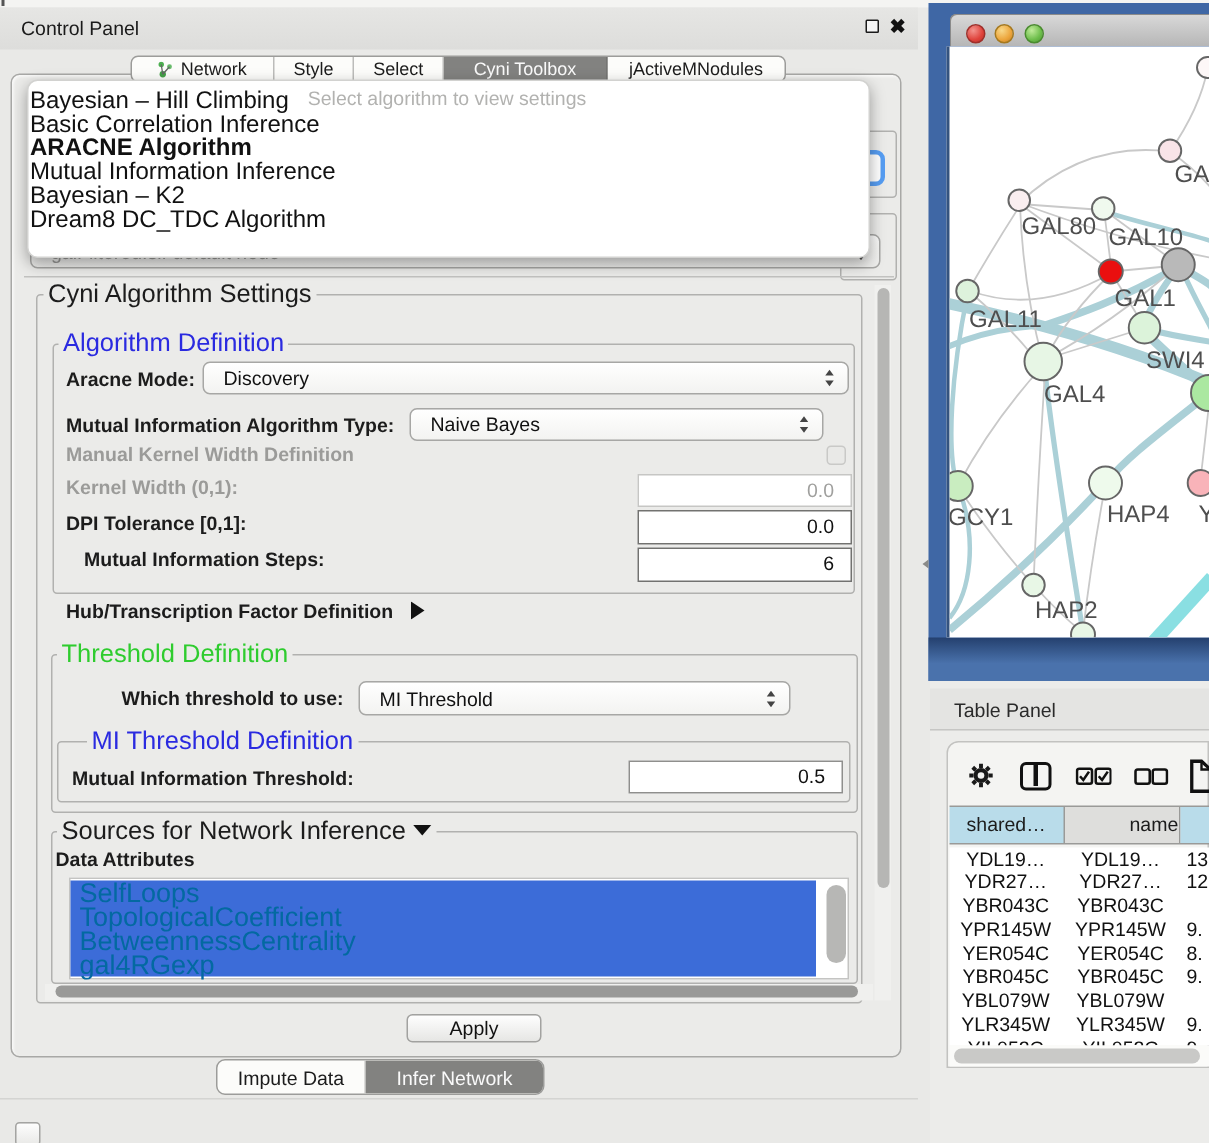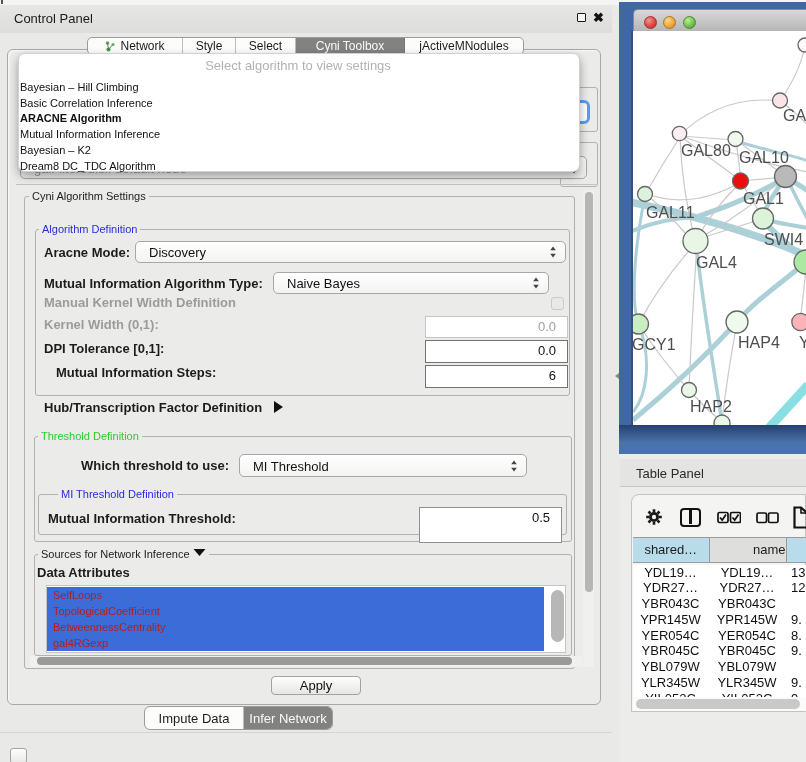--- a/index.html
+++ b/index.html
@@ -1,20 +1,20 @@
 <!DOCTYPE html>
 <html><head>
 <meta charset="utf-8">
 <style>
 html,body{margin:0;padding:0}
 body{width:806px;height:762px;position:relative;overflow:hidden;background:#e9e9e7;
   font-family:"Liberation Sans", sans-serif;}
 .ab{position:absolute}
 .gb{position:absolute;border:1px solid #b1b1af;border-radius:3px}
-.gt{position:absolute;background:#ebebe9;padding:0 3px;font-size:11px;white-space:nowrap;line-height:14px}
+.gt{position:absolute;background:#ebebe9;padding:0 3px;font-size:17px;white-space:nowrap;line-height:14px}
 .lbl{position:absolute;font-weight:bold;font-size:13px;color:#1c1c1c;white-space:nowrap;line-height:14px}
 .combo{position:absolute;background:linear-gradient(#ffffff,#f3f3f1);border:1px solid #a7a7a5;border-radius:5px;box-sizing:border-box}
 .combo .ct{position:absolute;left:13px;top:50%;transform:translateY(-50%);font-size:13px;color:#111;white-space:nowrap}
 .combo .st{position:absolute;right:9px;top:50%;transform:translateY(-50%);width:6px;height:12px}
 .inp{position:absolute;background:#fff;border:1px solid #8f8f8d;box-sizing:border-box;font-size:13px;color:#111;text-align:right;line-height:20px;padding-right:11px}
 .seg{position:absolute;display:flex;border:1px solid #9c9c9a;border-radius:5px;background:#fcfcfa;overflow:hidden}
 .seg>div{display:flex;align-items:center;justify-content:center;color:#1c1c1c;border-right:1px solid #bcbcba;white-space:nowrap}
 .seg>div:last-child{border-right:none}
 .seg>div.sel{background:#828280;color:#fafafa;border-right-color:#757573}
 </style>
@@ -106,47 +106,47 @@
   <span class="ct">MI Threshold</span>
   <svg class="st" viewBox="0 0 7 13">
       <path d="M3.5 0 L6.8 4.6 H0.2 Z" fill="#444"></path>
       <path d="M3.5 13 L6.8 8.4 H0.2 Z" fill="#444"></path>
     </svg>
 </div>
 
 <div class="gb" style="left:38px;top:494px;width:527px;height:39px"></div>
 <div class="gt" style="left:58px;top:487px;color:#2a2ae0">MI Threshold Definition</div>
 <div class="lbl" style="left:48px;top:512px">Mutual Information Threshold:</div>
-<div class="inp" style="left:419px;top:507px;width:143px;height:36px;border-color:#8f8f8d">0.5</div>
+<div class="inp" style="left:419px;top:507px;width:143px;height:22px;border-color:#8f8f8d">0.5</div>
 
 <div class="gb" style="left:34px;top:554px;width:536px;height:100px"></div>
 <div class="gt" style="left:38px;top:547px;color:#1c1c1c">Sources for Network Inference <svg width="13" height="9" viewBox="0 0 13 9" style="vertical-align:1px">
       <path d="M0.5 1 L12.5 1 L6.5 8 Z" fill="#111"></path>
     </svg></div>
 <div class="lbl" style="left:37px;top:566px">Data Attributes</div>
 <div class="ab" style="left:46px;top:585px;width:520px;height:68px;background:#fff;border:1px solid #c4c4c2;box-sizing:border-box"></div>
 <div class="ab" style="left:47px;top:587px;width:497px;height:64px;background:#3c6cd8"></div>
-<div class="ab" style="left:53px;top:588px;font-size:11px;color:#b91c1c;line-height:15.9px">SelfLoops<br>TopologicalCoefficient<br>BetweennessCentrality<br>gal4RGexp</div>
+<div class="ab" style="left:53px;top:588px;font-size:18px;color:#0369a1;line-height:15.9px">SelfLoops<br>TopologicalCoefficient<br>BetweennessCentrality<br>gal4RGexp</div>
 <div class="ab" style="left:551px;top:590px;width:13px;height:52px;background:#b7b7b5;border-radius:6.5px"></div>
 
 <div class="ab" style="left:583px;top:190px;width:11px;height:477px;background:#f0f0ee"></div>
 <div class="ab" style="left:584.5px;top:192px;width:8px;height:400px;background:#b6b6b4;border-radius:4px"></div>
 <div class="ab" style="left:30px;top:656px;width:552px;height:11px;background:#f0f0ee"></div>
 <div class="ab" style="left:37px;top:657px;width:535px;height:8px;background:#9a9a98;border-radius:4px"></div>
 
 <div class="ab" style="left:271px;top:676px;width:90px;height:19px;background:linear-gradient(#fefefe,#e6e6e4);border:1px solid #a2a2a0;border-radius:4px;box-sizing:border-box;text-align:center;font-size:13px;line-height:17px;color:#111">Apply</div>
 
 <div class="seg" style="left:144px;top:706px;height:22px;font-size:13px;border-radius:6px">
   <div style="width:98px">Impute Data</div>
-  <div class="sel" style="width:88px">Infer Network</div>
+  <div class="sel" style="width:118px">Infer Network</div>
 </div>
 
 <div class="ab" style="left:18px;top:53px;width:560px;height:117px;background:#fff;border:1px solid #d2d2d0;border-radius:7px 7px 7px 7px;box-shadow:0 4px 10px rgba(0,0,0,0.35)"></div>
 <div class="ab" style="left:18px;top:58px;width:560px;text-align:center;font-size:13px;color:#b2b2b0">Select algorithm to view settings</div>
-<div class="ab" style="left:20px;top:80px;font-size:11px;color:#111;line-height:15.7px">Bayesian – Hill Climbing<br>Basic Correlation Inference<br><b>ARACNE Algorithm</b><br>Mutual Information Inference<br>Bayesian – K2<br>Dream8 DC_TDC Algorithm</div>
+<div class="ab" style="left:20px;top:60px;font-size:16px;color:#111;line-height:15.7px">Bayesian – Hill Climbing<br>Basic Correlation Inference<br><b>ARACNE Algorithm</b><br>Mutual Information Inference<br>Bayesian – K2<br>Dream8 DC_TDC Algorithm</div>
 
 <div class="ab" style="left:619px;top:2px;width:187px;height:452px;background:#3f67a5"></div>
 
 <div class="ab" style="left:619px;top:425px;width:187px;height:29px;background:linear-gradient(#24406e,#4a72ac 60%,#4a72ac)"></div>
 
 <div class="ab" style="left:633px;top:9px;width:173px;height:22px;background:linear-gradient(#d8d8d8,#b6b6b6);border-top:1px solid #8a8a8a;border-left:1px solid #8a8a8a;border-radius:5px 0 0 0;box-sizing:border-box"></div>
 <div class="ab" style="left:643.5px;top:15.5px;width:11px;height:11px;border-radius:50%;background:radial-gradient(circle at 35% 30%,#f3938d,#df423b 60%,#b5342e);border:0.5px solid #9f2f2a"></div>
 <div class="ab" style="left:663px;top:15.5px;width:11px;height:11px;border-radius:50%;background:radial-gradient(circle at 35% 30%,#f8d889,#eca43a 60%,#c07f28);border:0.5px solid #a5791f"></div>
 <div class="ab" style="left:682.5px;top:15.5px;width:11px;height:11px;border-radius:50%;background:radial-gradient(circle at 35% 30%,#c0eb9a,#6cbd4a 60%,#4f9537);border:0.5px solid #4a8b2f"></div>
 

